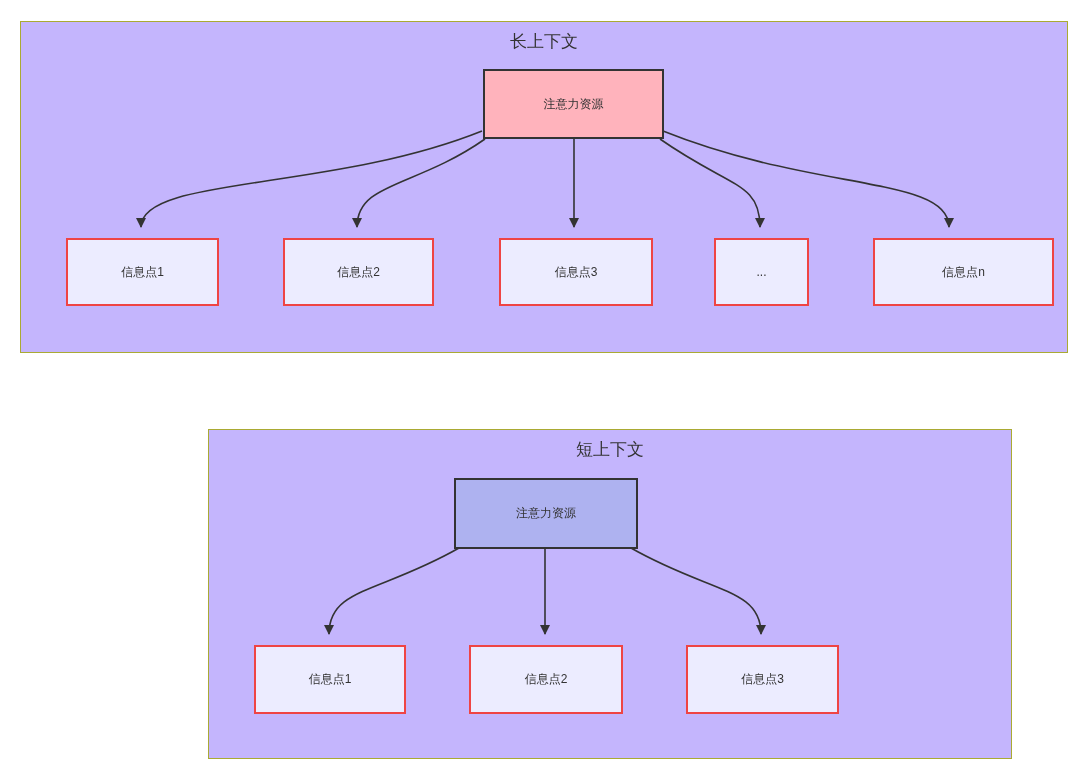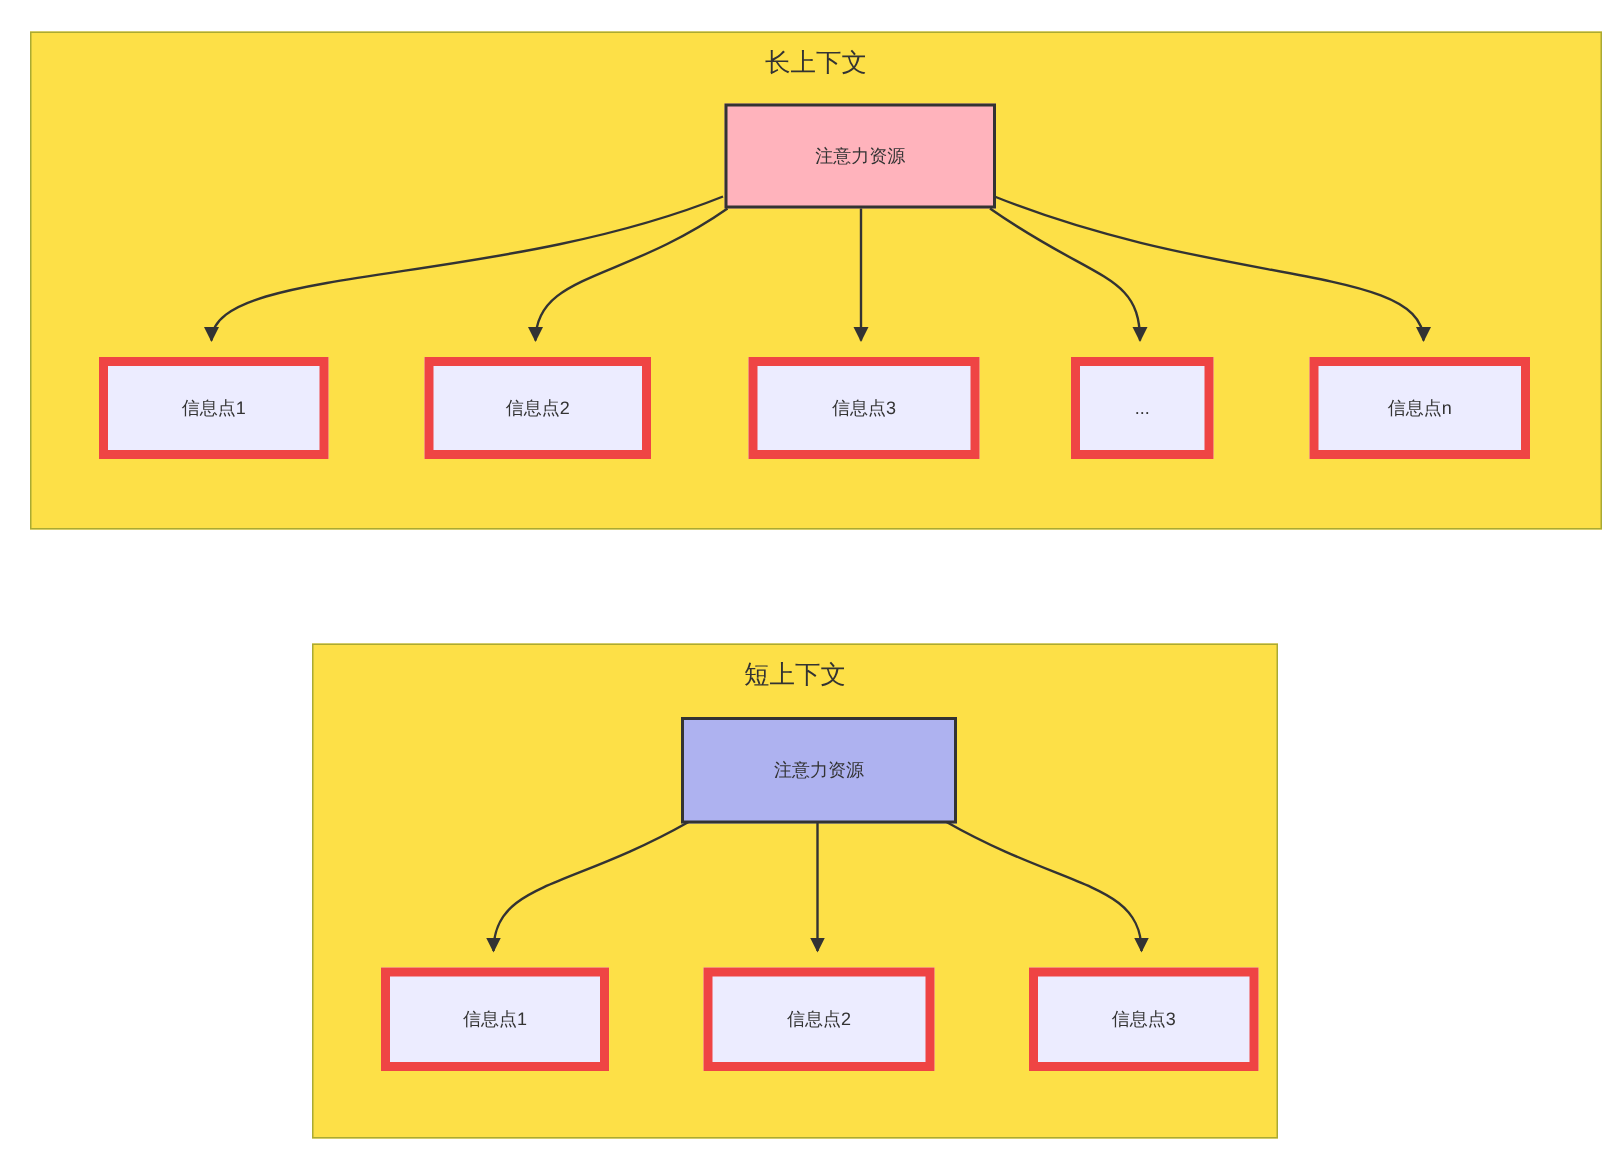--- a/index.html
+++ b/index.html
@@ -9,25 +9,25 @@
   .canvas {
     position: relative;
     width: 1080px;
     height: 774px;
     background: #ffffff;
     overflow: hidden;
   }
 
   .panel {
     position: absolute;
-    background: #fde047;
+    background: #c4b5fd;
     border: 1px solid #aaaa33;
   }
   .panel-long { left: 20px; top: 21px; width: 1048px; height: 332px; }
-  .panel-short { left: 208px; top: 429px; width: 644px; height: 330px; }
+  .panel-short { left: 208px; top: 429px; width: 804px; height: 330px; }
 
   .panel-title {
     position: absolute;
     top: 8px;
     left: 0;
     width: 100%;
     text-align: center;
     font-size: 17px;
     font-weight: 400;
     color: #333333;
@@ -43,31 +43,31 @@
   }
 
   .root-node {
     border: 2px solid #333333;
     background: #ececff; 
   }
   .panel-long .root-node { left: 462px; top: 47px; width: 181px; height: 70px; }
   .panel-short .root-node { left: 245px; top: 48px; width: 184px; height: 71px; }
 
   .info-node {
-    border: 6px solid #ef4444;
+    border: 2px solid #ef4444;
     background: #ececff;
   }
   .panel-long .info-node { top: 216px; height: 68px; }
   .panel-short .info-node { top: 215px; height: 69px; }
 
   .panel-long .info-1 { left: 45px;  width: 153px; }
   .panel-long .info-2 { left: 262px; width: 151px; }
   .panel-long .info-3 { left: 478px; width: 154px; }
   .panel-long .info-4 { left: 693px; width: 95px;  }
-  .panel-long .info-5 { left: 852px; width: 147px; }
+  .panel-long .info-5 { left: 852px; width: 181px; font-family: Liberation Mono, monospace; }
 
   .panel-short .info-1 { left: 45px;  width: 152px; }
   .panel-short .info-2 { left: 260px; width: 154px; }
   .panel-short .info-3 { left: 477px; width: 153px; }
 
   .edges-overlay {
     position: absolute;
     left: 0; top: 0;
     width: 1080px;
     height: 774px;

